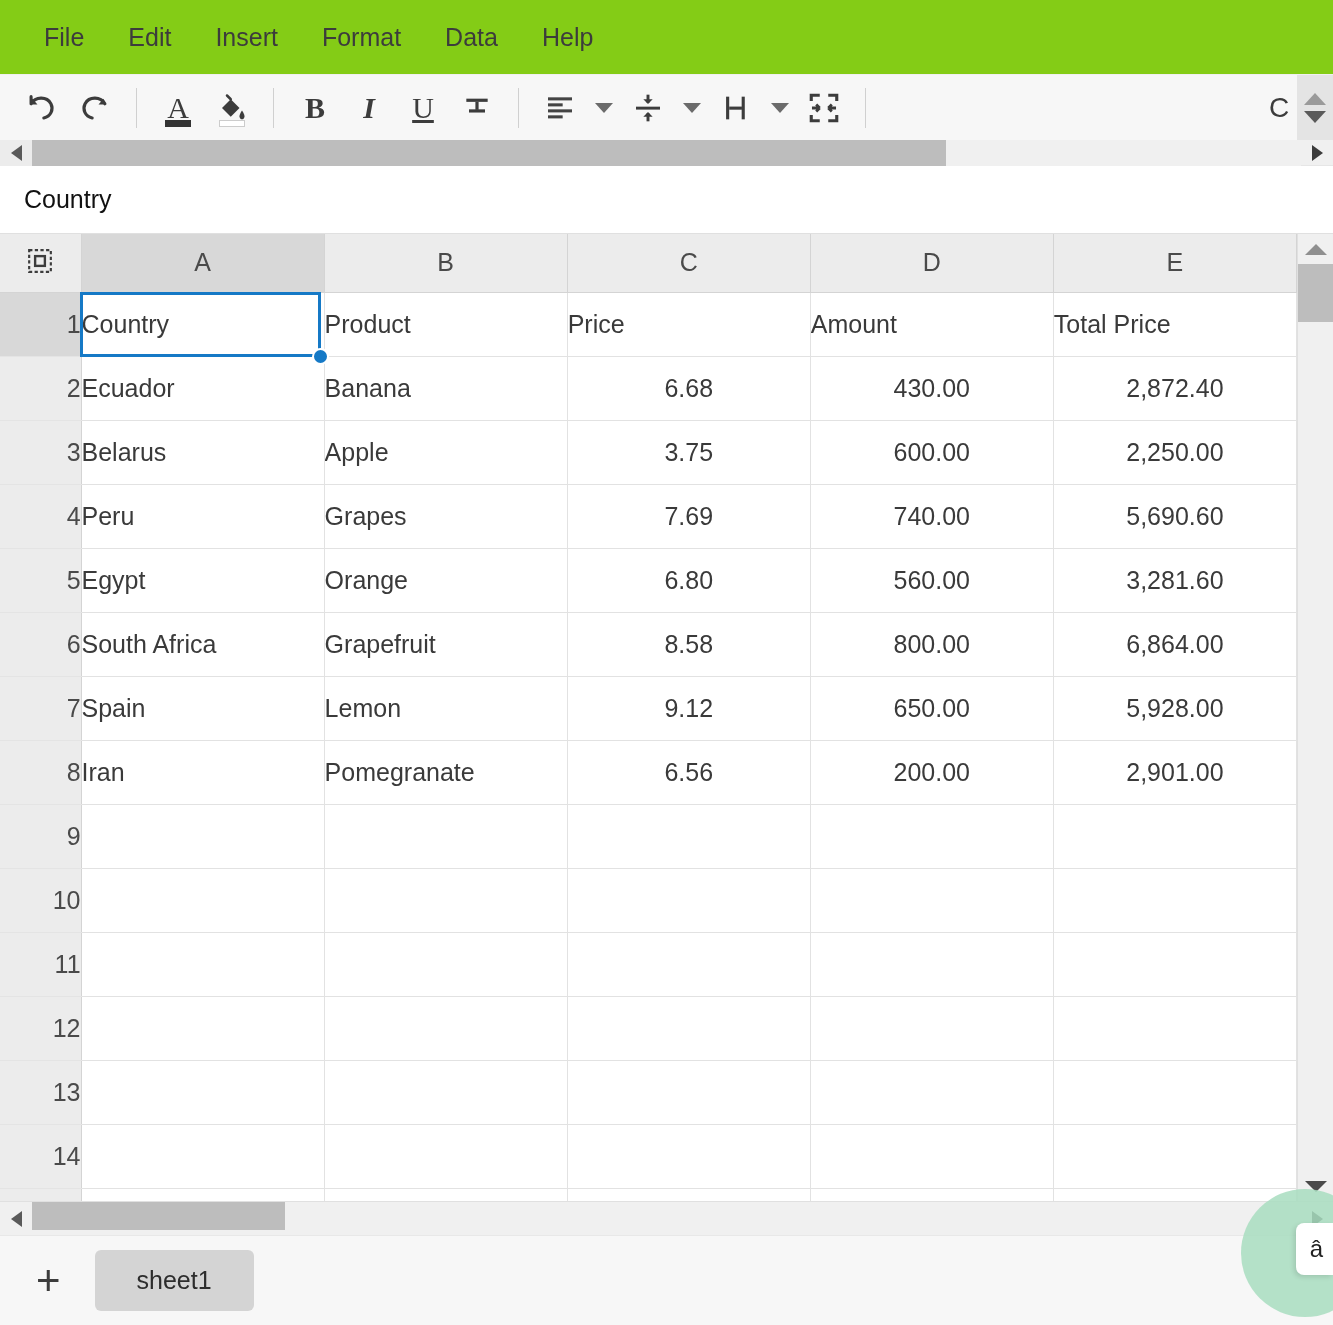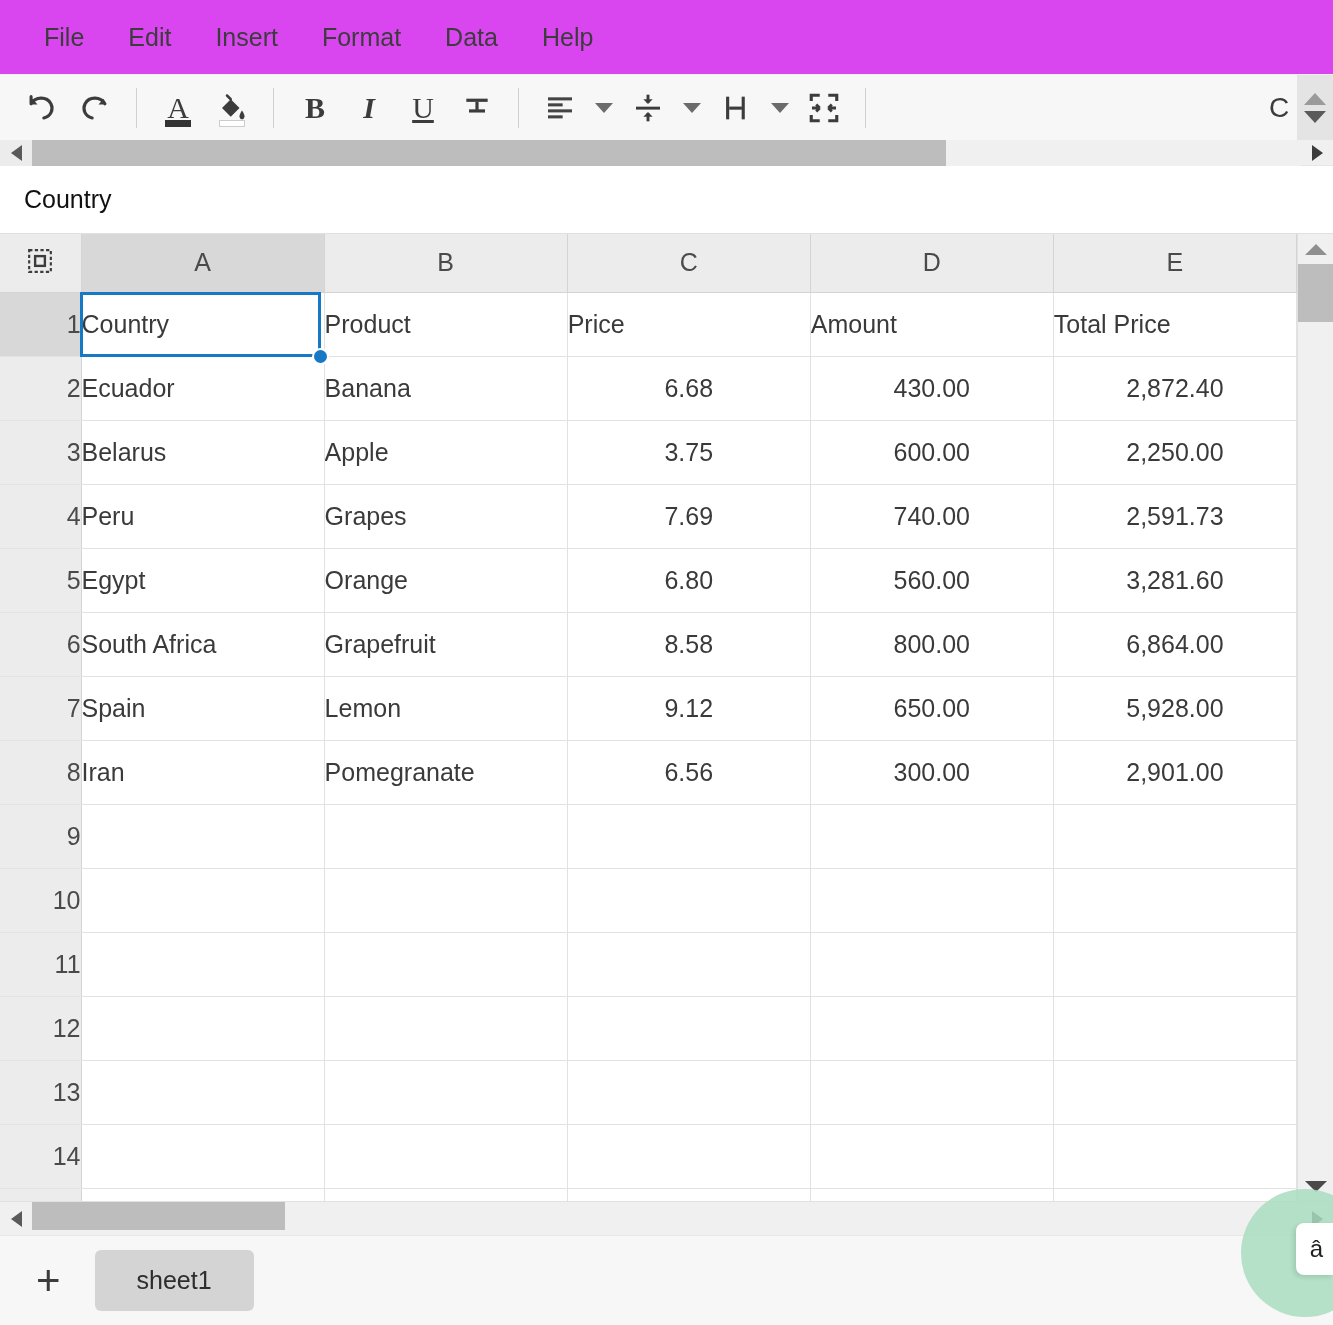--- a/index.html
+++ b/index.html
@@ -7,21 +7,21 @@
     width: 1333px; height: 1325px;
     font-family: "Liberation Sans", sans-serif;
     background: #ffffff;
     overflow: hidden;
   }
   .app { position: relative; width: 1333px; height: 1325px; display: flex; flex-direction: column; }
 
   
   .menubar {
     height: 75px; flex: 0 0 75px;
-    background: #d946ef;
+    background: #84cc16;
     display: flex; align-items: center;
     padding-left: 22px;
     border-bottom: 1px solid #f0f0f0;
   }
   .menu-item {
     font-size: 25px; color: #3c3c3c;
     padding: 6px 22px; cursor: default;
     white-space: nowrap;
   }
 
@@ -382,21 +382,21 @@
               <td class="cell num">3.75</td>
               <td class="cell num">600.00</td>
               <td class="cell num">2,250.00</td>
             </tr>
             <tr>
               <th class="rowhdr">4</th>
               <td class="cell txt">Peru</td>
               <td class="cell txt">Grapes</td>
               <td class="cell num">7.69</td>
               <td class="cell num">740.00</td>
-              <td class="cell num">2,591.73</td>
+              <td class="cell num">5,690.60</td>
             </tr>
             <tr>
               <th class="rowhdr">5</th>
               <td class="cell txt">Egypt</td>
               <td class="cell txt">Orange</td>
               <td class="cell num">6.80</td>
               <td class="cell num">560.00</td>
               <td class="cell num">3,281.60</td>
             </tr>
             <tr>
@@ -413,21 +413,21 @@
               <td class="cell txt">Lemon</td>
               <td class="cell num">9.12</td>
               <td class="cell num">650.00</td>
               <td class="cell num">5,928.00</td>
             </tr>
             <tr>
               <th class="rowhdr">8</th>
               <td class="cell txt">Iran</td>
               <td class="cell txt">Pomegranate</td>
               <td class="cell num">6.56</td>
-              <td class="cell num">300.00</td>
+              <td class="cell num">200.00</td>
               <td class="cell num">2,901.00</td>
             </tr>
             <tr>
               <th class="rowhdr">9</th>
               <td class="cell txt"></td>
               <td class="cell txt"></td>
               <td class="cell num"></td>
               <td class="cell num"></td>
               <td class="cell num"></td>
             </tr>

